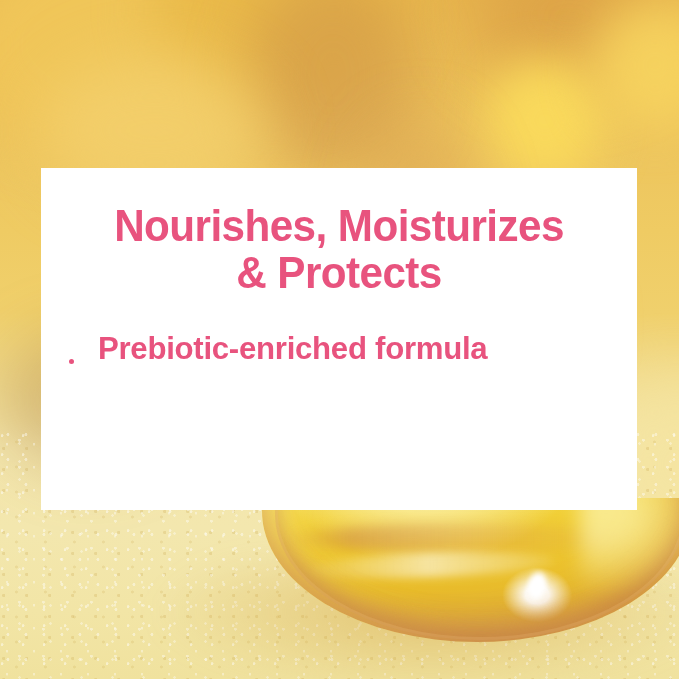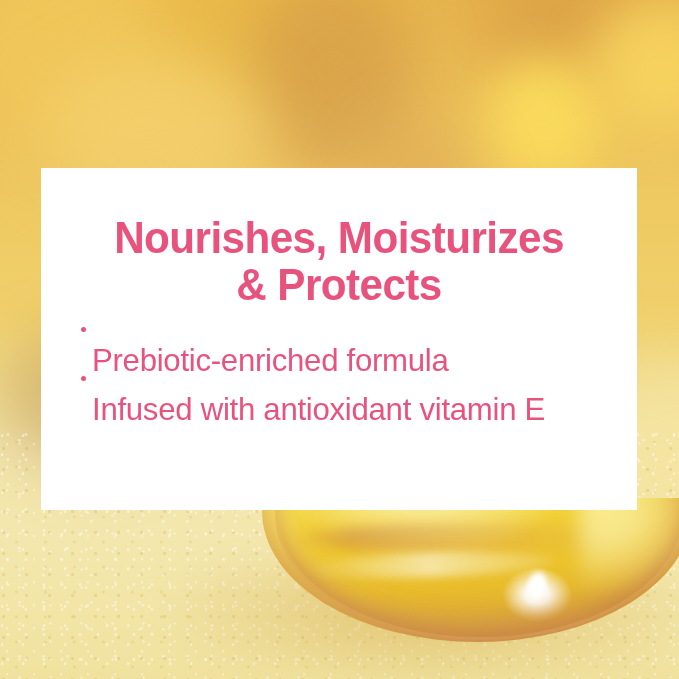--- a/index.html
+++ b/index.html
@@ -147,21 +147,21 @@
   .card {
     position: absolute;
     left: 41px; top: 168px;
     width: 596px; height: 342px;
     background: #FFFFFF;
     box-shadow: 0 0 0 0 rgba(0,0,0,0);
   }
   .card-inner {
     position: absolute;
     inset: 0;
-    padding: 12px;
+    padding: 0;
     border-radius: 31px;
   }
 
   .headline {
     margin: 0;
     padding: 34px 22px 0 22px;
     text-align: center;
     color: #E8537E;
     font-family: "Liberation Sans", sans-serif;
     font-weight: bold;
@@ -173,24 +173,24 @@
     white-space: pre-line;
   }
 
   .bullets {
     list-style: none;
     margin: 0;
     padding: 28px 0 0 28px;
   }
   .bullet {
     display: flex;
-    align-items: flex-start;
-    gap: 6px;
+    align-items: flex-end;
+    gap: 24px;
     color: #E8537E;
-    font-weight: normal;
+    font-weight: bold;
     font-size: 32px;
     line-height: 49px;
     letter-spacing: -0.3px;
   }
   .bullet .dot {
     flex: 0 0 auto;
     width: 5px; height: 5px;
     border-radius: 50%;
     background: #E8537E;
     position: relative;
@@ -237,22 +237,18 @@
     <div class="card-inner">
 
       <h1 class="headline">Nourishes, Moisturizes
 &amp; Protects</h1>
 
       <ul class="bullets">
         <li class="bullet">
           <span class="dot"></span>
           <span class="txt">Prebiotic-enriched formula</span>
         </li>
-        <li class="bullet">
-          <span class="dot"></span>
-          <span class="txt">Infused with antioxidant vitamin E</span>
-        </li>
       </ul>
 
     </div>
   </div>
 
 </div>
 
 </body></html>

